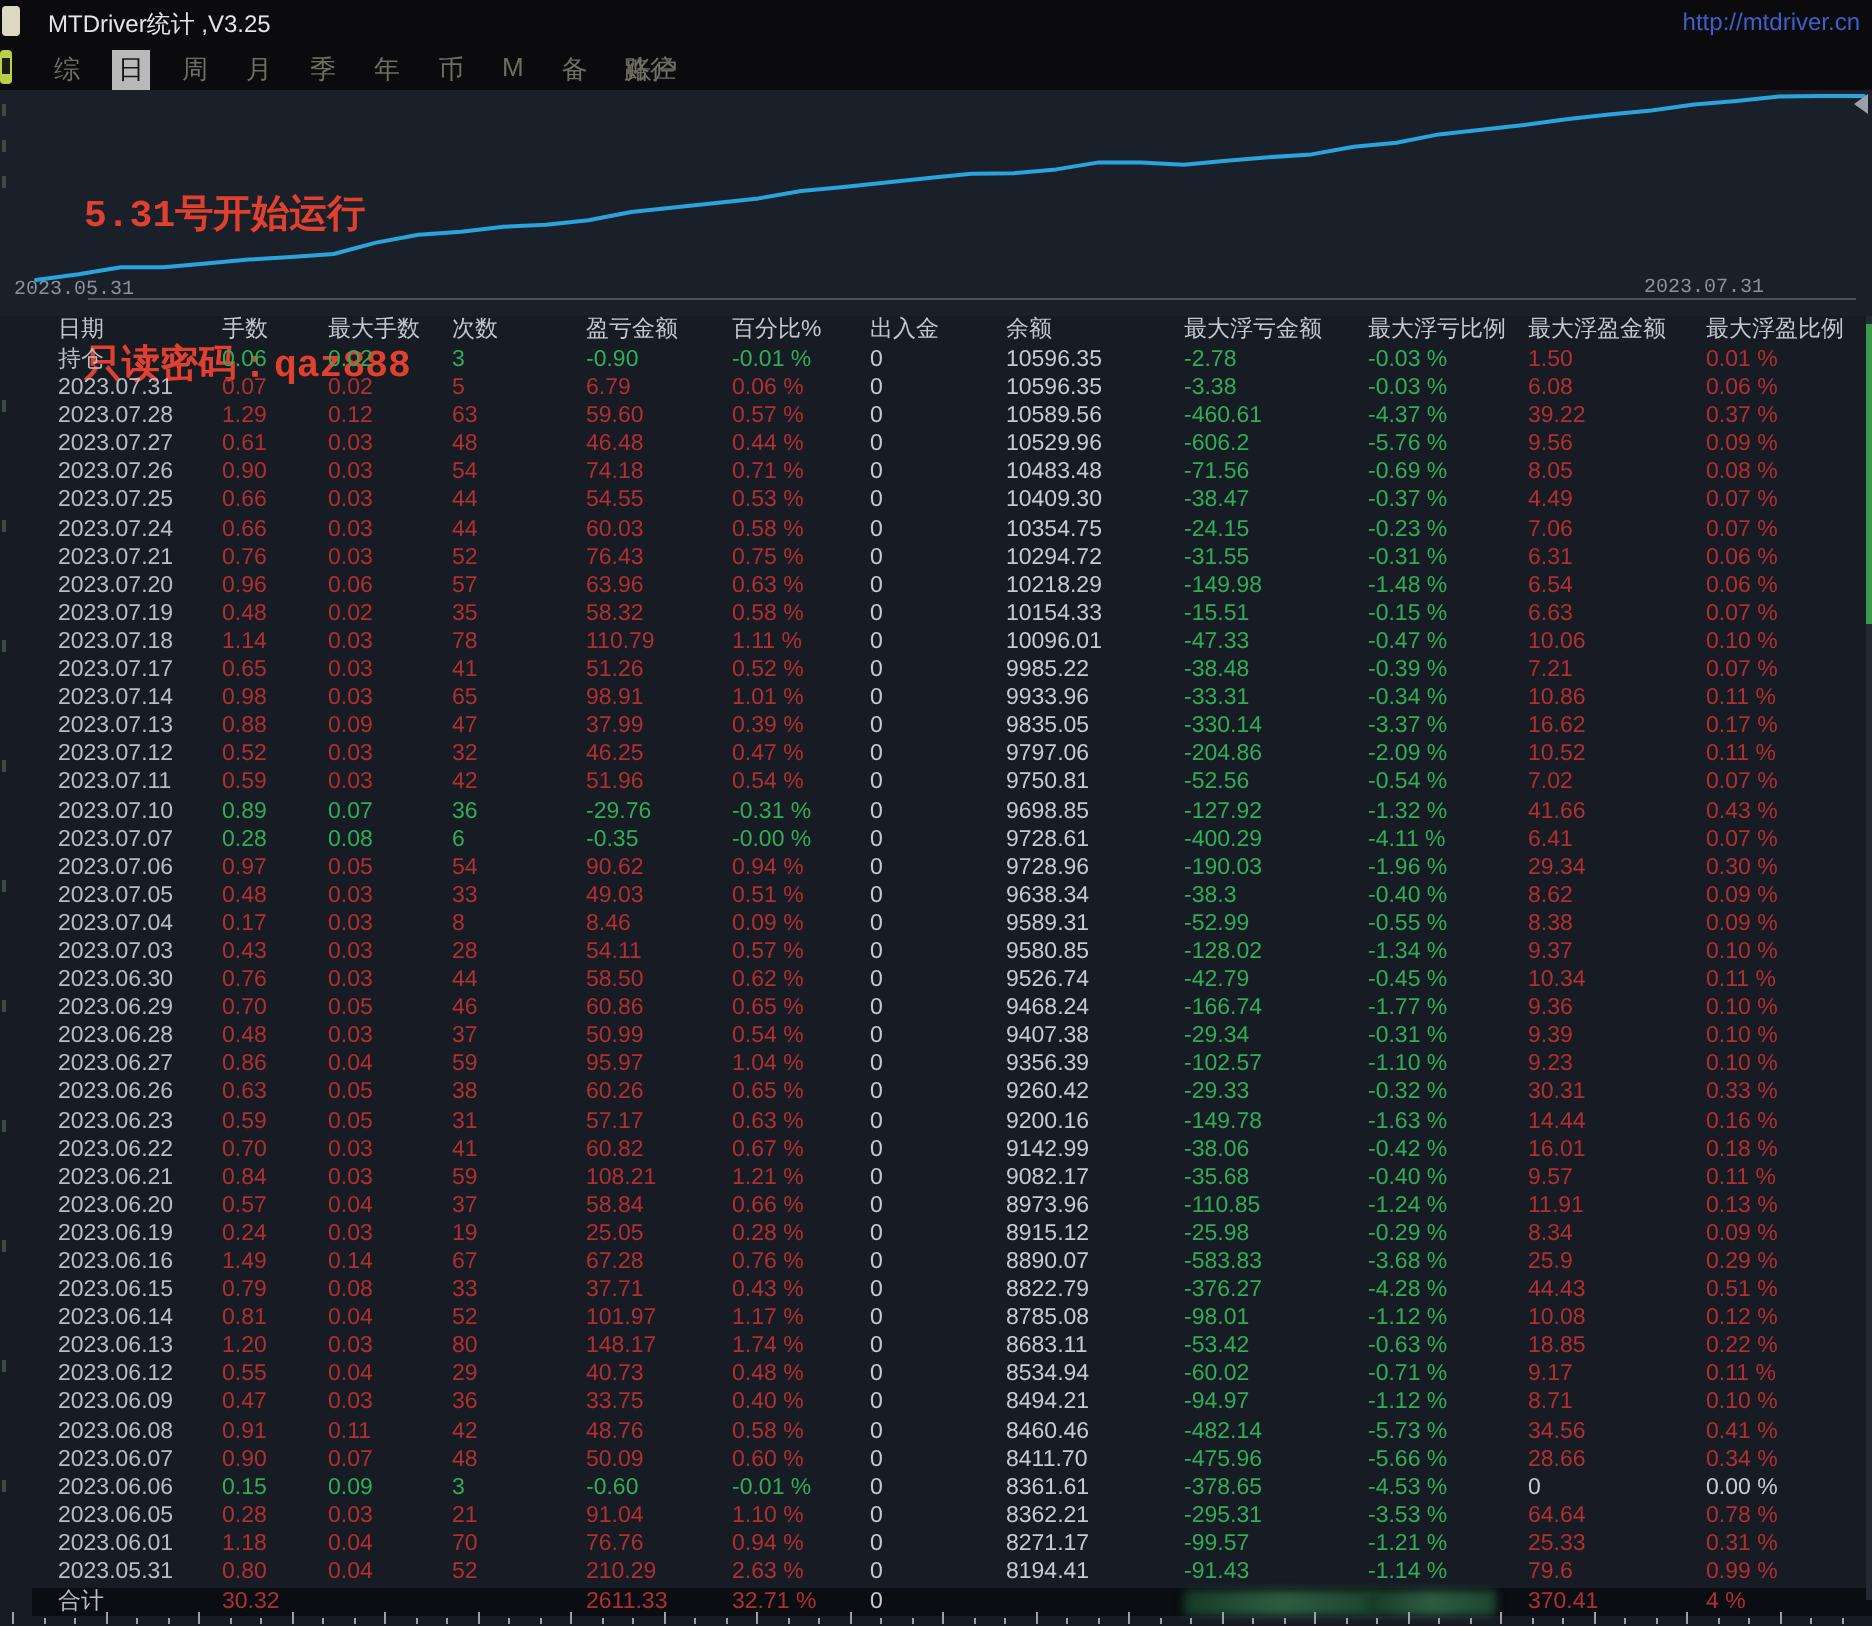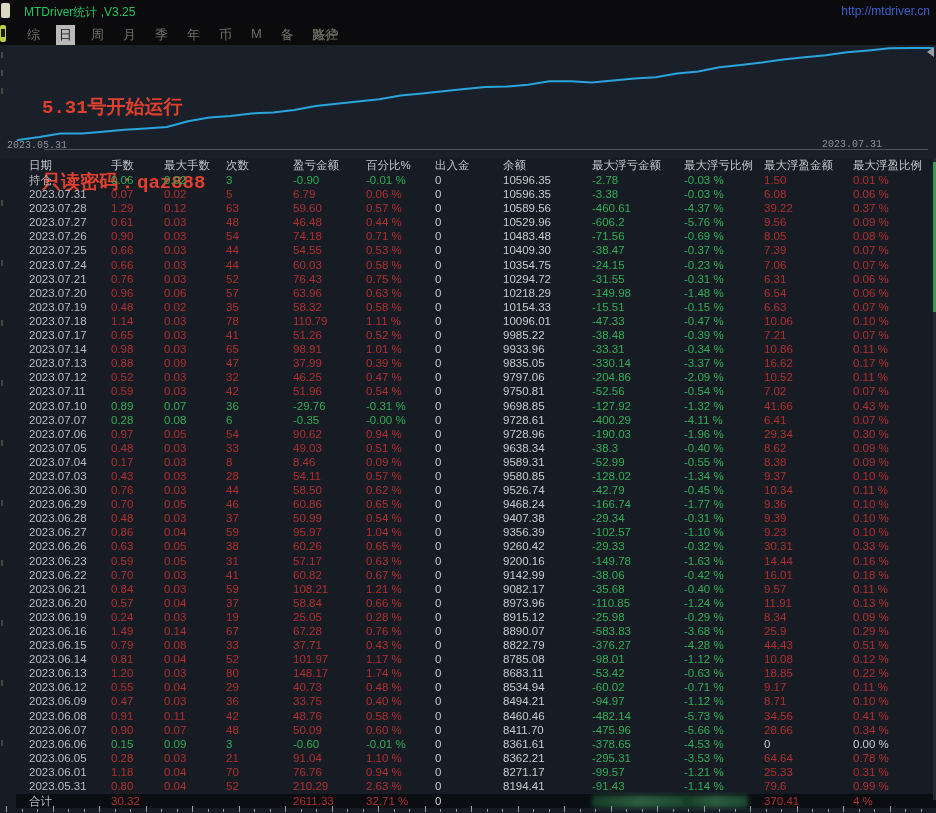--- a/index.html
+++ b/index.html
@@ -1,20 +1,20 @@
 <!DOCTYPE html>
 <html><head>
 <meta charset="utf-8">
 <style>
   html,body{margin:0;padding:0;background:#000;}
   #app{position:relative;width:936px;height:813px;background:#161b24;overflow:hidden;
        font-family:"Liberation Sans","DejaVu Sans",sans-serif;}
   
   .titlebar{position:absolute;left:0;top:0;width:936px;height:22px;background:#0b0b0e;}
-  .title-text{position:absolute;left:24px;top:4px;font-size:12px;color:#22c55e;}
+  .title-text{position:absolute;left:24px;top:4px;font-size:12px;color:#e5e5e5;}
   .title-link{position:absolute;right:6px;top:4px;font-size:12px;color:#3f5ecb;text-decoration:none;}
   .title-frag{position:absolute;left:1px;top:3px;width:9px;height:15px;background:#ddd8c2;border-radius:2px;}
   .menubar{position:absolute;left:0;top:22px;width:936px;height:23px;background:#0b0b0e;}
   .menu-frag{position:absolute;left:0px;top:25px;width:6px;height:17px;background:#bccf48;border-radius:2px;}
   .menu-frag i{position:absolute;left:1px;top:4px;width:4px;height:8px;background:#1a1d12;display:block;}
   .menu-items{position:absolute;left:24px;top:3px;display:flex;gap:13px;}
   .menu-item{font-size:13px;color:#6e6e63;padding:1px 3px;cursor:default;}
   .menu-item.active{background:#b9b9b9;color:#15151a;}
   .menu-path{position:absolute;left:312px;top:4px;font-size:13px;color:#6e6e63;}
   
@@ -182,21 +182,21 @@
           <div class="cell c-date">2023.07.25</div>
           <div class="cell c-red">0.66</div>
           <div class="cell c-red">0.03</div>
           <div class="cell c-red">44</div>
           <div class="cell c-red">54.55</div>
           <div class="cell c-red">0.53 %</div>
           <div class="cell c-white">0</div>
           <div class="cell c-white">10409.30</div>
           <div class="cell c-green">-38.47</div>
           <div class="cell c-green">-0.37 %</div>
-          <div class="cell c-red">7.39</div>
+          <div class="cell c-red">4.49</div>
           <div class="cell c-red">0.07 %</div>
         </div>
         <div class="trow">
           <div class="cell c-date">2023.07.24</div>
           <div class="cell c-red">0.66</div>
           <div class="cell c-red">0.03</div>
           <div class="cell c-red">44</div>
           <div class="cell c-red">60.03</div>
           <div class="cell c-red">0.58 %</div>
           <div class="cell c-white">0</div>

